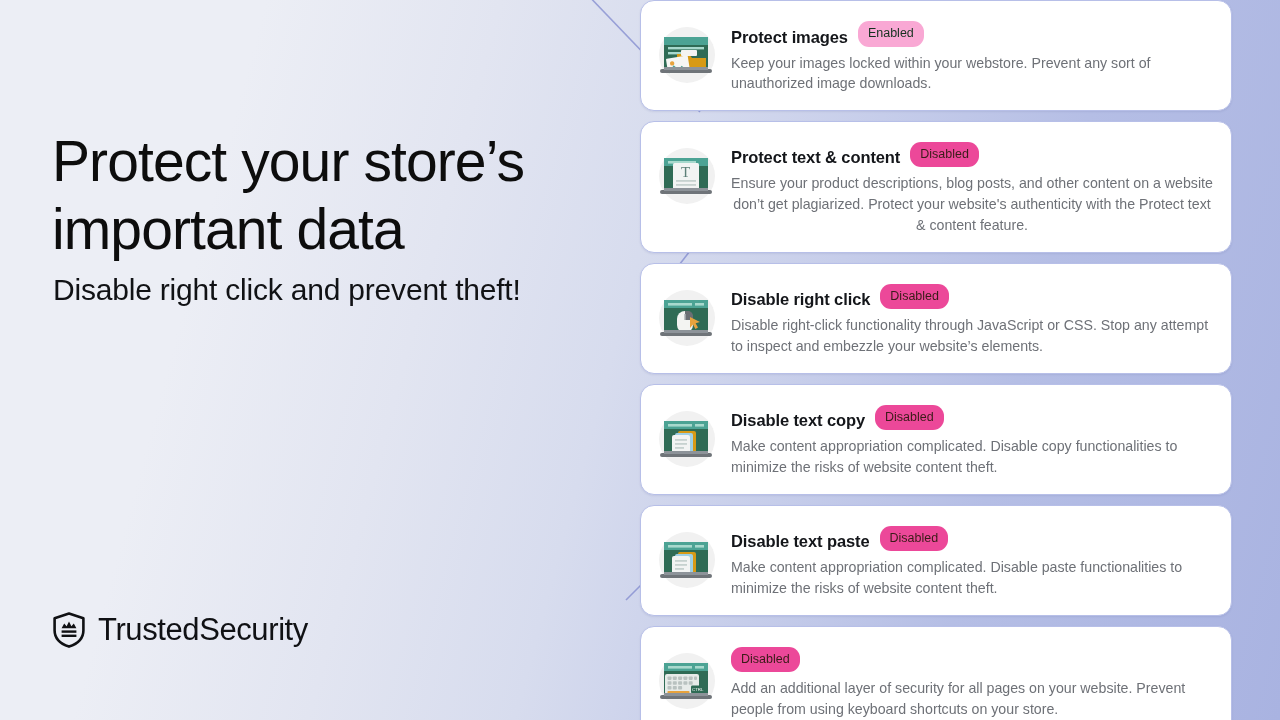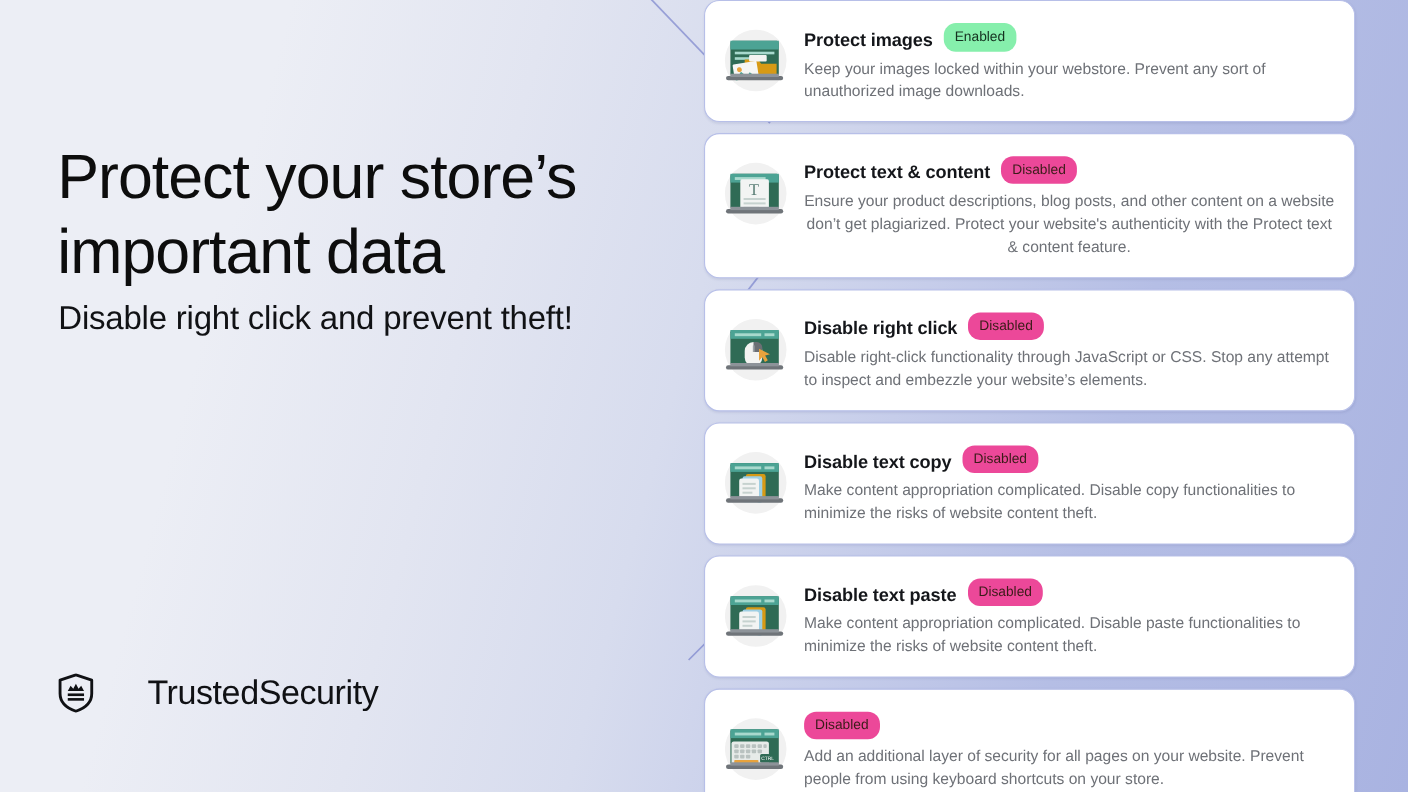--- a/index.html
+++ b/index.html
@@ -51,21 +51,20 @@
     display: flex;
     align-items: center;
     gap: 12px;
   }
   .brand-mark { width: 34px; height: 36px; display: block; }
   .brand-name {
     font-size: 31px;
     letter-spacing: -0.4px;
     color: #101114;
     font-weight: 400;
-    margin-left: 36px;
   }
   
   .cards {
     position: absolute;
     left: 640px; top: 0;
     width: 600px;
     display: flex;
     flex-direction: column;
   }
   .card {
@@ -101,21 +100,21 @@
     letter-spacing: -0.1px;
   }
   .badge {
     font-size: 12.5px;
     line-height: 1;
     padding: 6px 10px 7px;
     border-radius: 11px;
     font-weight: 400;
     white-space: nowrap;
   }
-  .badge.enabled { background: #86efac; color: #15311f; }
+  .badge.enabled { background: #f9a8d4; color: #15311f; }
   .badge.disabled { background: #ec4899; color: #3a1c18; }
   .card-desc {
     font-size: 14.2px;
     line-height: 1.46;
     color: #6e7177;
     max-width: 486px;
   }
   
   .card:nth-child(1) .card-desc { max-width: 452px; }
   .card:nth-child(2) .card-desc { max-width: 488px; text-align: center; }

